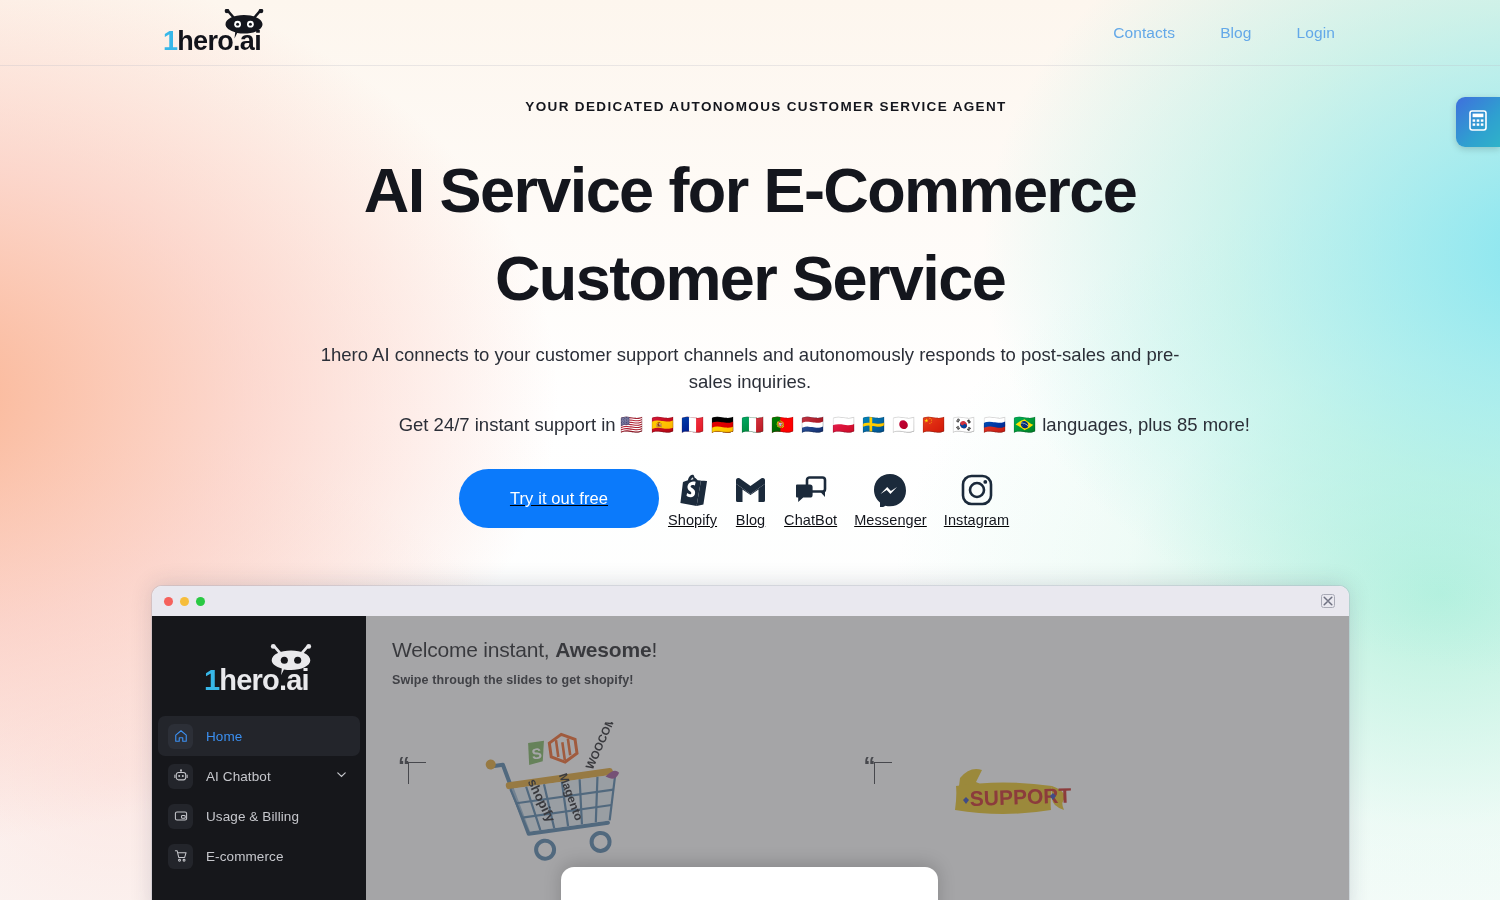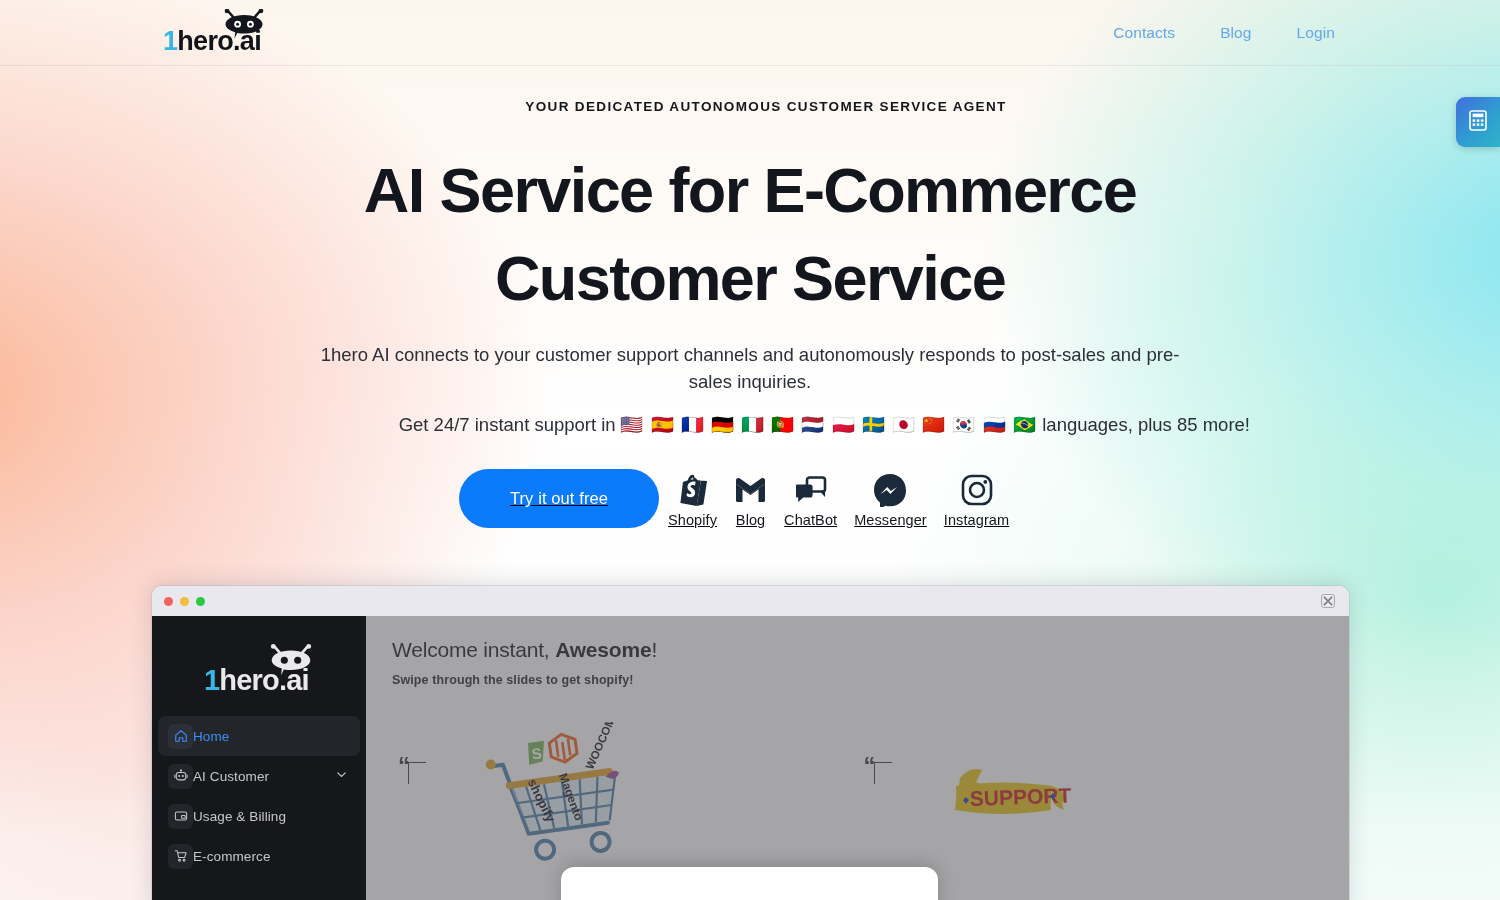--- a/index.html
+++ b/index.html
@@ -197,21 +197,21 @@
     font-size: 29px;
     font-weight: 800;
     letter-spacing: -0.8px;
     color: #e9e9ec;
     line-height: 1;
   }
   .mock-logo-text .one { color: #37b7e8; }
 
   .snav { padding: 0 6px; }
   .snav-item {
-    display: flex; align-items: center; 
+    display: flex; align-items: center; gap: 13px;
     height: 40px;
     padding: 0 10px;
     border-radius: 7px;
     cursor: pointer;
   }
   .snav-item.active { background: #23252b; }
   .snav-ico {
     width: 25px; height: 25px;
     border-radius: 6px;
     background: #23252b;
@@ -449,21 +449,21 @@
             <span class="snav-ico">
               <svg width="14" height="14" viewBox="0 0 16 16">
                 <path d="M8 1.5 V3.6" stroke="#c6c7cc" stroke-width="1.2" stroke-linecap="round"></path>
                 <circle cx="8" cy="1.4" r="1" fill="#c6c7cc"></circle>
                 <rect x="2.6" y="4" width="10.8" height="8.4" rx="2.6" fill="none" stroke="#c6c7cc" stroke-width="1.2"></rect>
                 <circle cx="5.9" cy="8.1" r="1.15" fill="#c6c7cc"></circle>
                 <circle cx="10.1" cy="8.1" r="1.15" fill="#c6c7cc"></circle>
                 <path d="M1 7 V9.6 M15 7 V9.6" stroke="#c6c7cc" stroke-width="1.2" stroke-linecap="round"></path>
               </svg>
             </span>
-            <span class="snav-label">AI Customer</span>
+            <span class="snav-label">AI Chatbot</span>
             <span class="snav-chev">
               <svg width="13" height="13" viewBox="0 0 14 14">
                 <path d="M3 5.2 L7 9 L11 5.2" fill="none" stroke="#c6c7cc" stroke-width="1.3" stroke-linecap="round"></path>
               </svg>
             </span>
           </div>
 
           <div class="snav-item">
             <span class="snav-ico">
               <svg width="14" height="14" viewBox="0 0 16 16">

